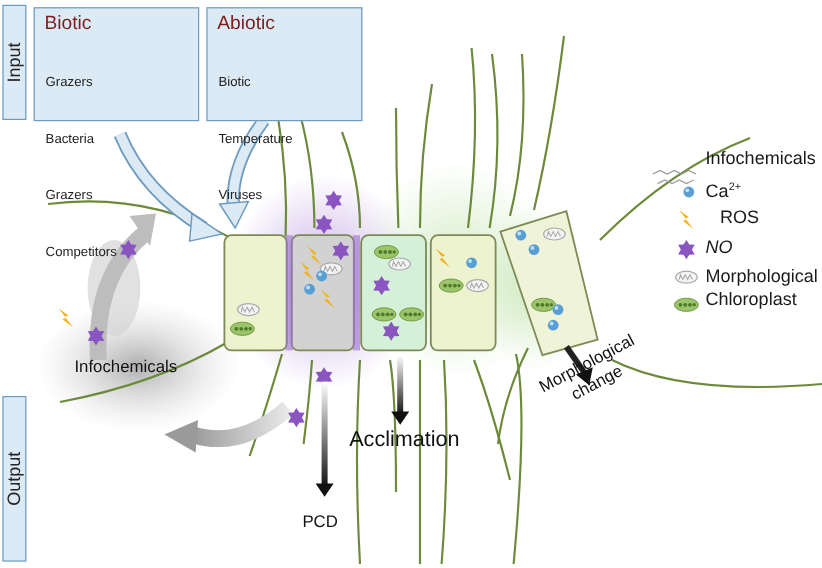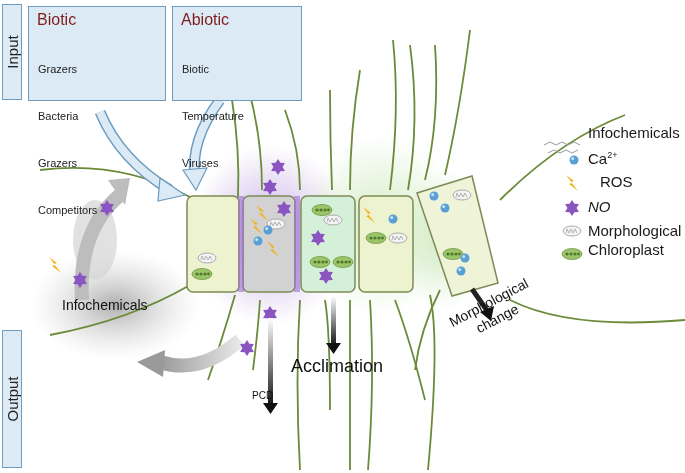--- a/index.html
+++ b/index.html
@@ -199,17 +199,17 @@
   <div class="legend-item" style="top:0px;"><span>Infochemicals</span></div>
   <div class="legend-item" style="top:26px;"><span>Ca</span><sup style="font-size:9px;">2+</sup></div>
   <div class="legend-item" style="top:49px;margin-left:12px;"><span>ROS</span></div>
   <div class="legend-item" style="top:74px;font-style:italic;"><span>NO</span></div>
   <div class="legend-item" style="top:98px;"><span>Morphological</span></div>
   <div class="legend-item" style="top:117px;"><span>Chloroplast</span></div>
 </div>
 
 <div class="lbl" style="left:62px;top:297px;font-size:14px;">Infochemicals</div>
 <div class="lbl" style="left:291px;top:356px;font-size:18px;">Acclimation</div>
-<div class="lbl" style="left:252px;top:390px;font-size:10px;">PCD</div>
+<div class="lbl" style="left:252px;top:426px;font-size:14px;">PCD</div>
 <div class="lbl" style="left:446px;top:315px;font-size:14px;transform:rotate(-28deg);transform-origin:left top;text-align:center;line-height:18px;">
   <div>Morphological</div>
   <div>change</div>
 </div>
 
 </body></html>

